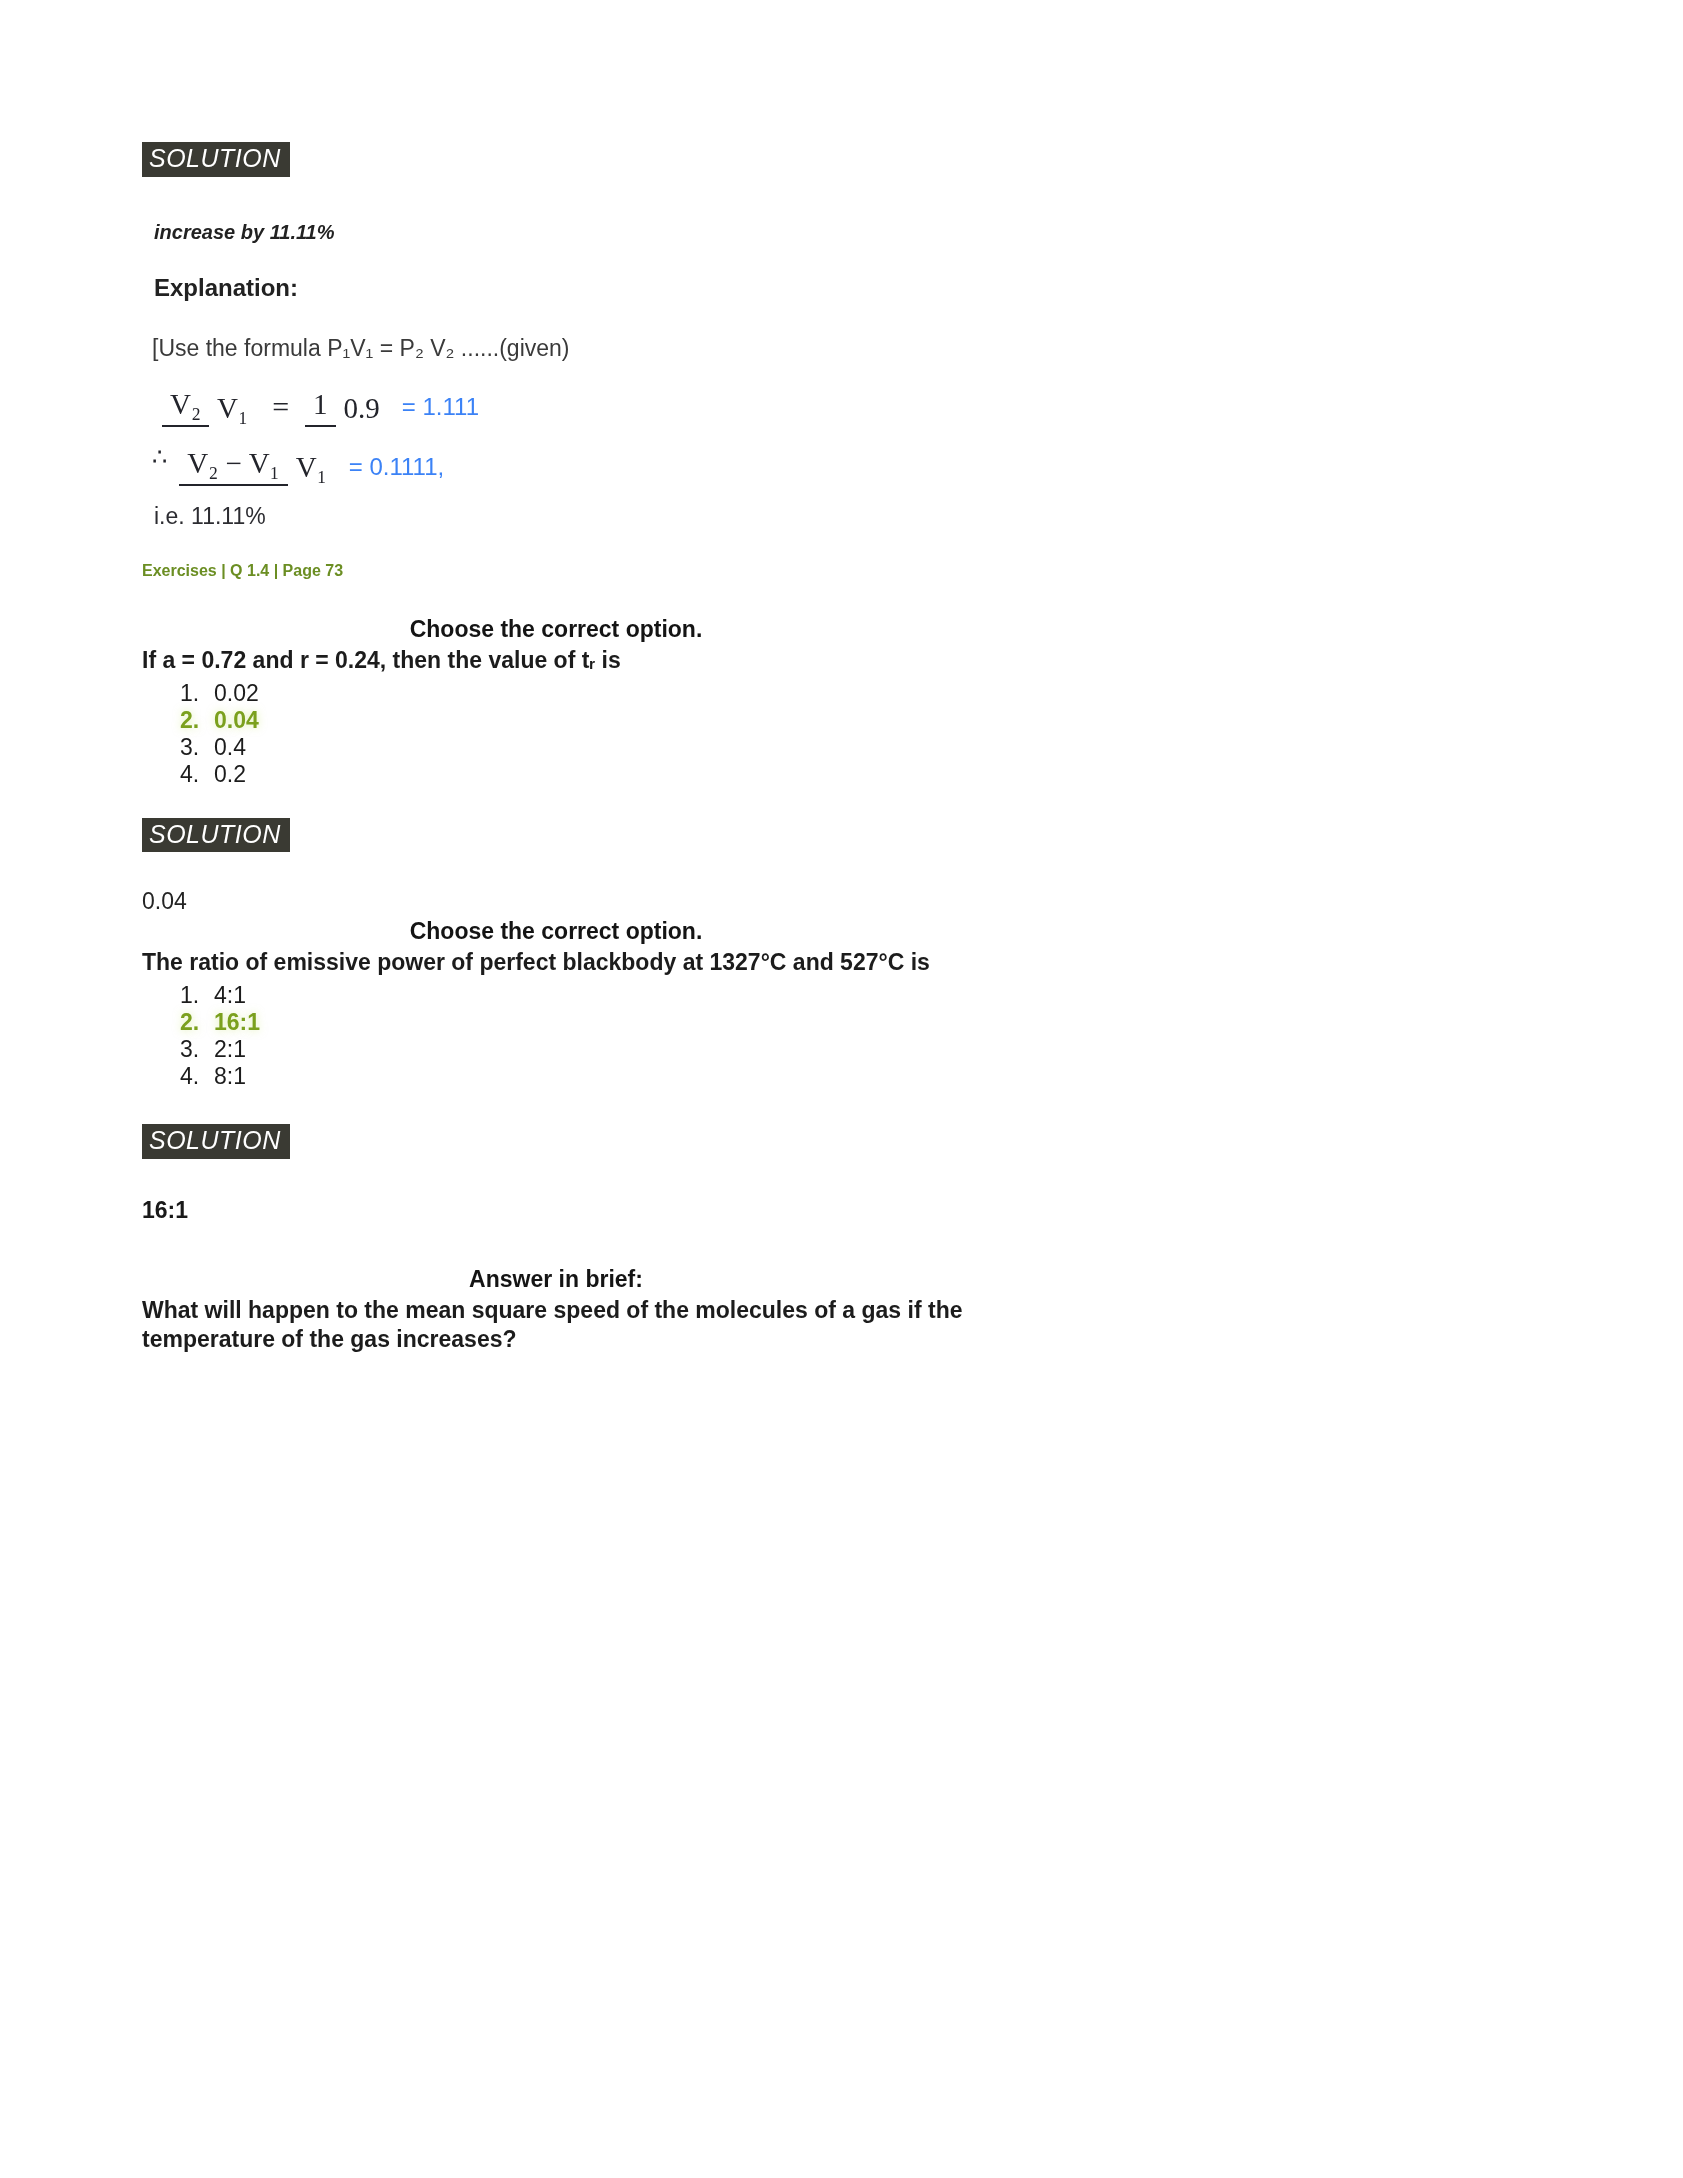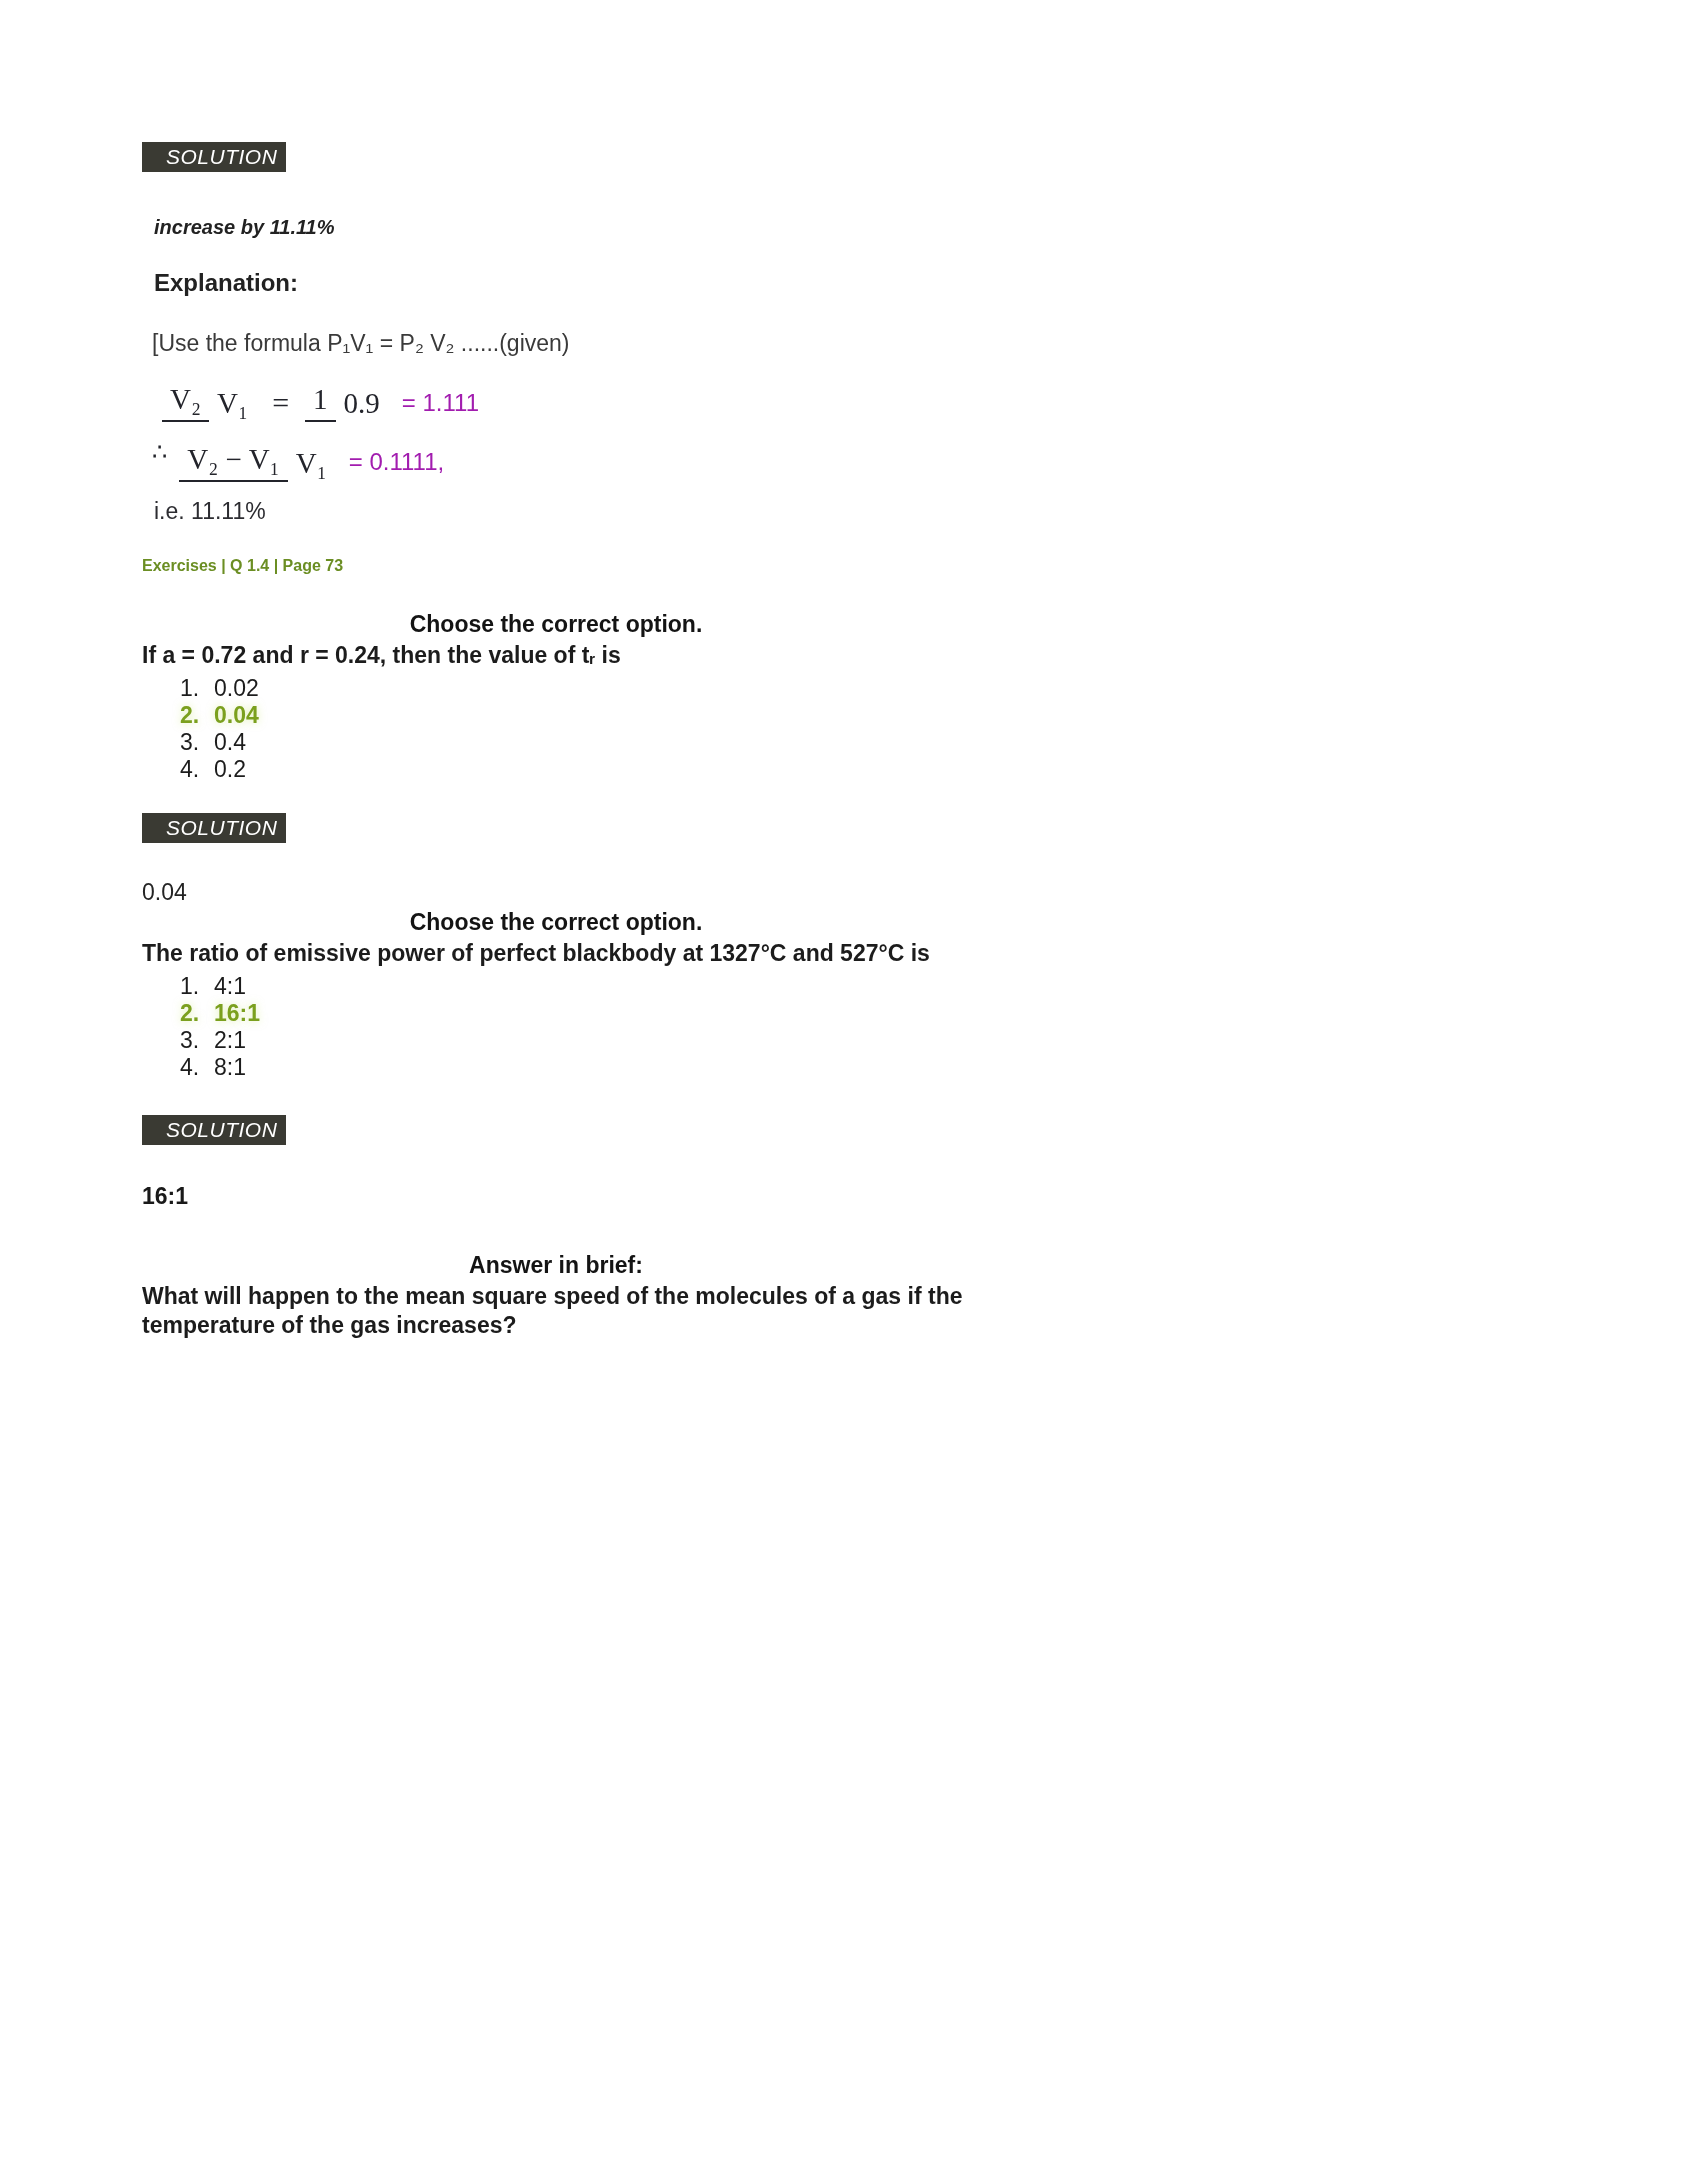--- a/index.html
+++ b/index.html
@@ -21,24 +21,24 @@
   }
   .page{
     padding:142px 119px 0 142px;
     width:1089px;
   }
   .badge{
     display:inline-block;
     background:var(--badge-bg);
     color:var(--badge-fg);
     font-style:italic;
-    font-size:21px;
+    font-size:25px;
     font-weight:500;
     letter-spacing:0.5px;
-    padding:3px 9px 4px 24px;
+    padding:3px 9px 4px 7px;
     line-height:1.1;
   }
   .answer-strong{
     margin:44px 0 16px 12px;
     font-size:20px;
     font-weight:bold;
     color:#222;
     font-style:italic;
   }
   .explanation-label{
@@ -74,21 +74,21 @@
   .math-eq{margin:0 16px;font-size:30px;}
   .therefore{
     font-size:24px;
     margin-right:12px;
     align-self:flex-end;
     padding-bottom:20px;
   }
   .math-result{
     font-family:"Liberation Sans",sans-serif;
     font-size:24px;
-    color:#a21caf;
+    color:#3b82f6;
     margin-left:14px;
   }
   .ie-line{
     margin:12px 0 0 12px;
     font-size:23px;
     color:#2c2c31;
   }
   .exercise-link{
     margin-top:32px;
     font-size:16px;

